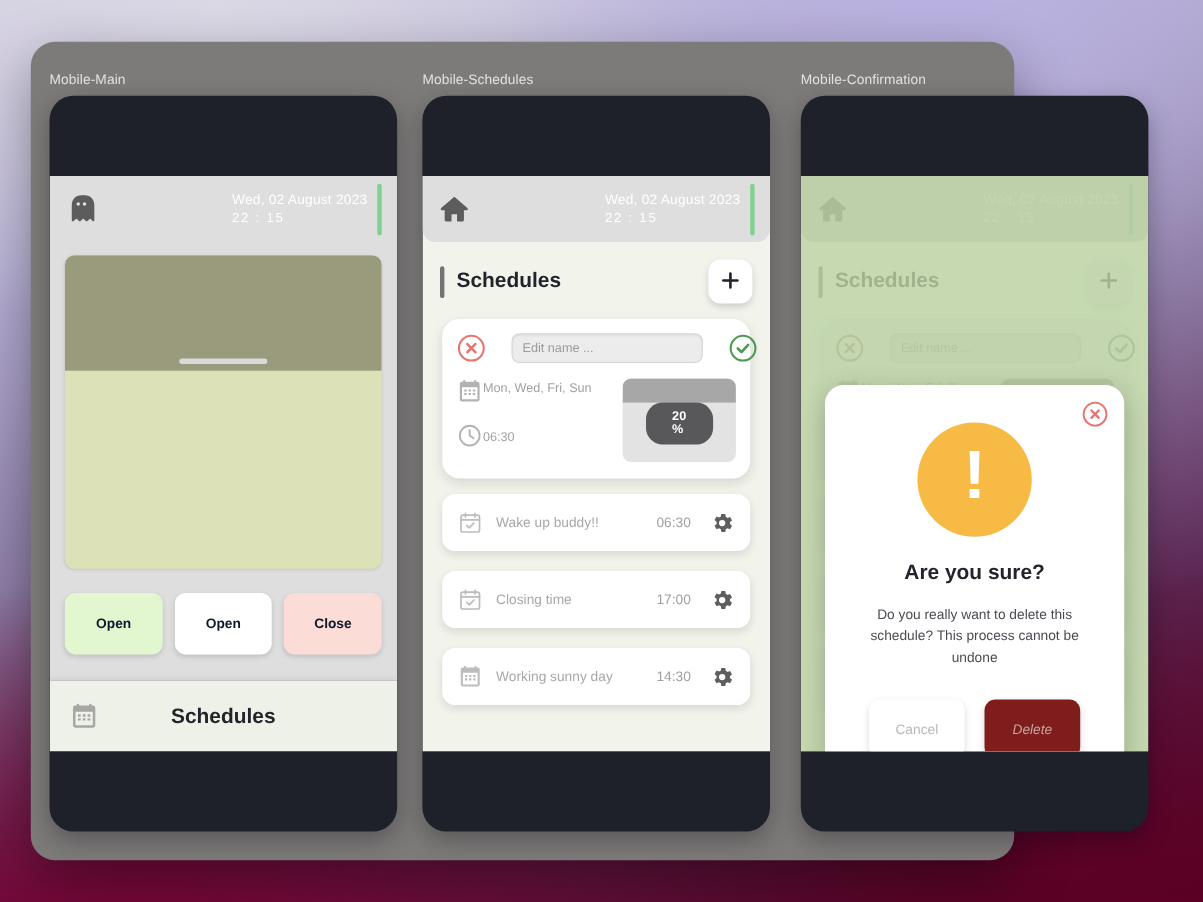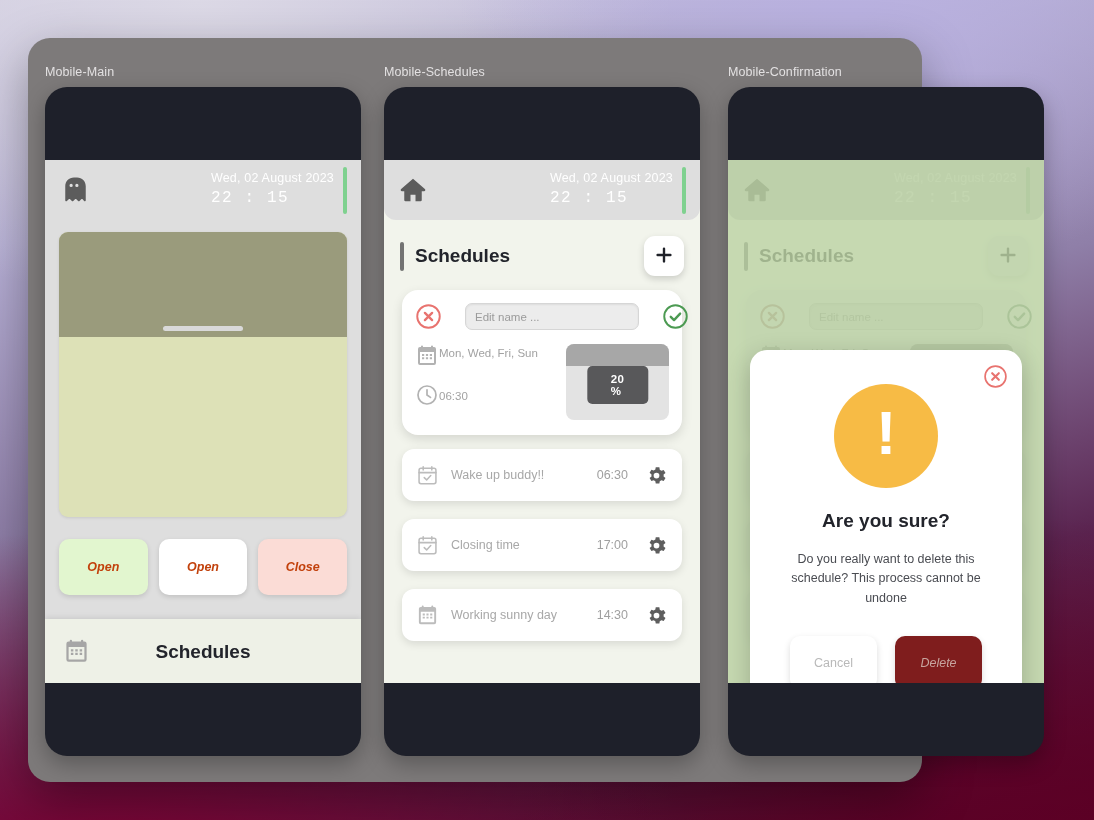--- a/index.html
+++ b/index.html
@@ -67,21 +67,21 @@
   }
   .topbar-icon { width: 30px; height: 30px; color: #5c5c5c; flex: 0 0 auto; }
   .topbar-right {
     margin-left: auto;
     display: flex;
     align-items: center;
     gap: 9px;
   }
   .topbar-texts { text-align: left; line-height: 1.45; }
   .topbar-date { font-size: 12.5px; color: #ffffff; letter-spacing: 0.2px; }
-  .topbar-time { font-size: 16px; color: #ffffff; letter-spacing: 1.6px; font-family: Liberation Mono, monospace; }
+  .topbar-time { font-size: 12px; color: #ffffff; letter-spacing: 1.6px; }
   .accent-bar-green {
     width: 4px; height: 47px;
     background: #7fd18f;
     border-radius: 2px;
   }
 
   
   .main-body {
     background: #dedede;
     padding: 12px 14px 0;
@@ -113,24 +113,23 @@
     padding: 22px 0 24px;
   }
   .ctl-btn {
     flex: 1;
     height: 56px;
     border-radius: 10px;
     border: none;
     font-family: "Liberation Sans", sans-serif;
     font-size: 12.5px;
     font-weight: bold;
-    color: #c2410c;
+    color: #0f172a;
     box-shadow: 0 2px 5px rgba(0,0,0,0.13);
     cursor: pointer;
-    font-style: italic;
   }
   .ctl-open  { background: #e2f6cf; }
   .ctl-stop  { background: #ffffff; }
   .ctl-close { background: #fbdcd6; }
 
   .schedules-bar {
     background: #eef1e7;
     height: 65px;
     display: flex;
     align-items: center;
@@ -217,21 +216,21 @@
     height: 22px; background: #a7a7a7;
   }
   .pct-pill {
     position: absolute;
     left: 50%; top: 54%;
     transform: translate(-50%,-50%);
     background: #58585a;
     color: #ffffff;
     font-size: 11.5px; font-weight: bold;
     padding: 7px 24px;
-    border-radius: 5px;
+    border-radius: 15px;
     letter-spacing: 0.3px;
   }
 
   .sched-list { padding: 0 18px 14px; }
   .sched-item {
     background: #ffffff;
     border-radius: 12px;
     height: 52px;
     display: flex; align-items: center;
     padding: 0 14px;

